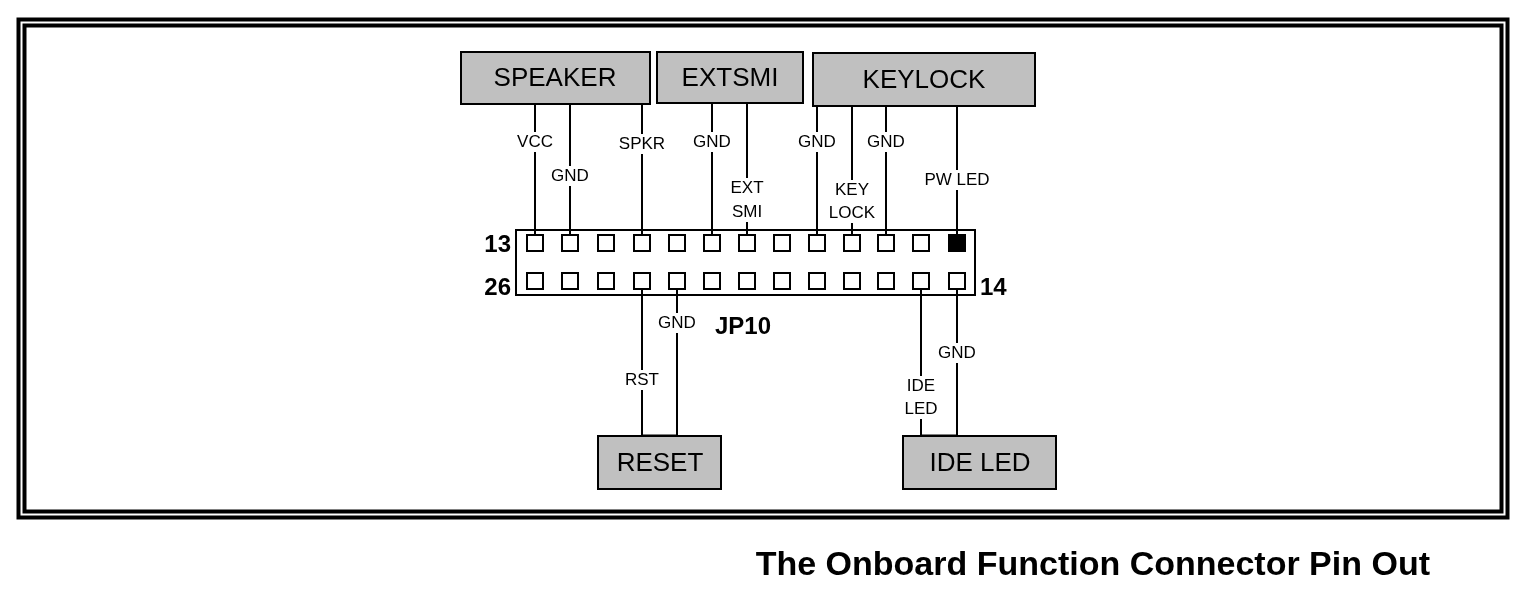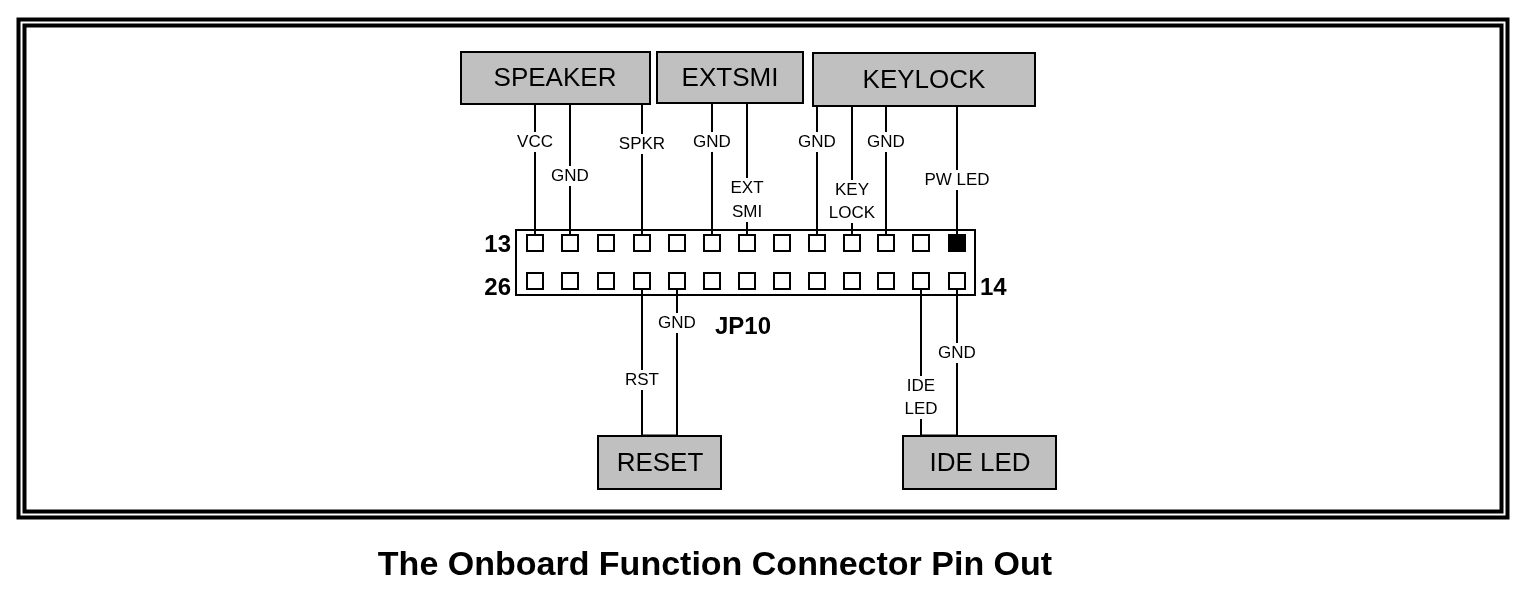--- a/index.html
+++ b/index.html
@@ -2,21 +2,21 @@
 <html><head>
   <meta charset="utf-8">
   <style>
     html, body { margin: 0; padding: 0; background: #ffffff; }
     body { width: 1528px; height: 605px; position: relative; overflow: hidden;
            font-family: "Liberation Sans", sans-serif; }
     #diagram { position: absolute; left: 0; top: 0; }
     .lbl { font-family: "Liberation Sans", sans-serif; font-size: 17px; fill: #000; }
     .boxlbl { font-family: "Liberation Sans", sans-serif; font-size: 26px; fill: #000; }
     .bold { font-family: "Liberation Sans", sans-serif; font-weight: bold; fill: #000; }
-    #caption { position: absolute; left: 0; width: 1430px; top: 544px; text-align: center;
+    #caption { position: absolute; left: 0; width: 1430px; top: 544px; text-align: right;
                font-family: "Liberation Sans", sans-serif; font-weight: bold; font-size: 34px; color: #000; }
   </style>
 </head>
 <body>
 
 <svg id="diagram" width="1528" height="540" viewBox="0 0 1528 540" xmlns="http://www.w3.org/2000/svg">
 
   <rect x="18.5" y="19.5" width="1489" height="498" fill="none" stroke="#000" stroke-width="4"></rect>
   <rect x="24.5" y="25.5" width="1477" height="486" fill="none" stroke="#000" stroke-width="4"></rect>
 

